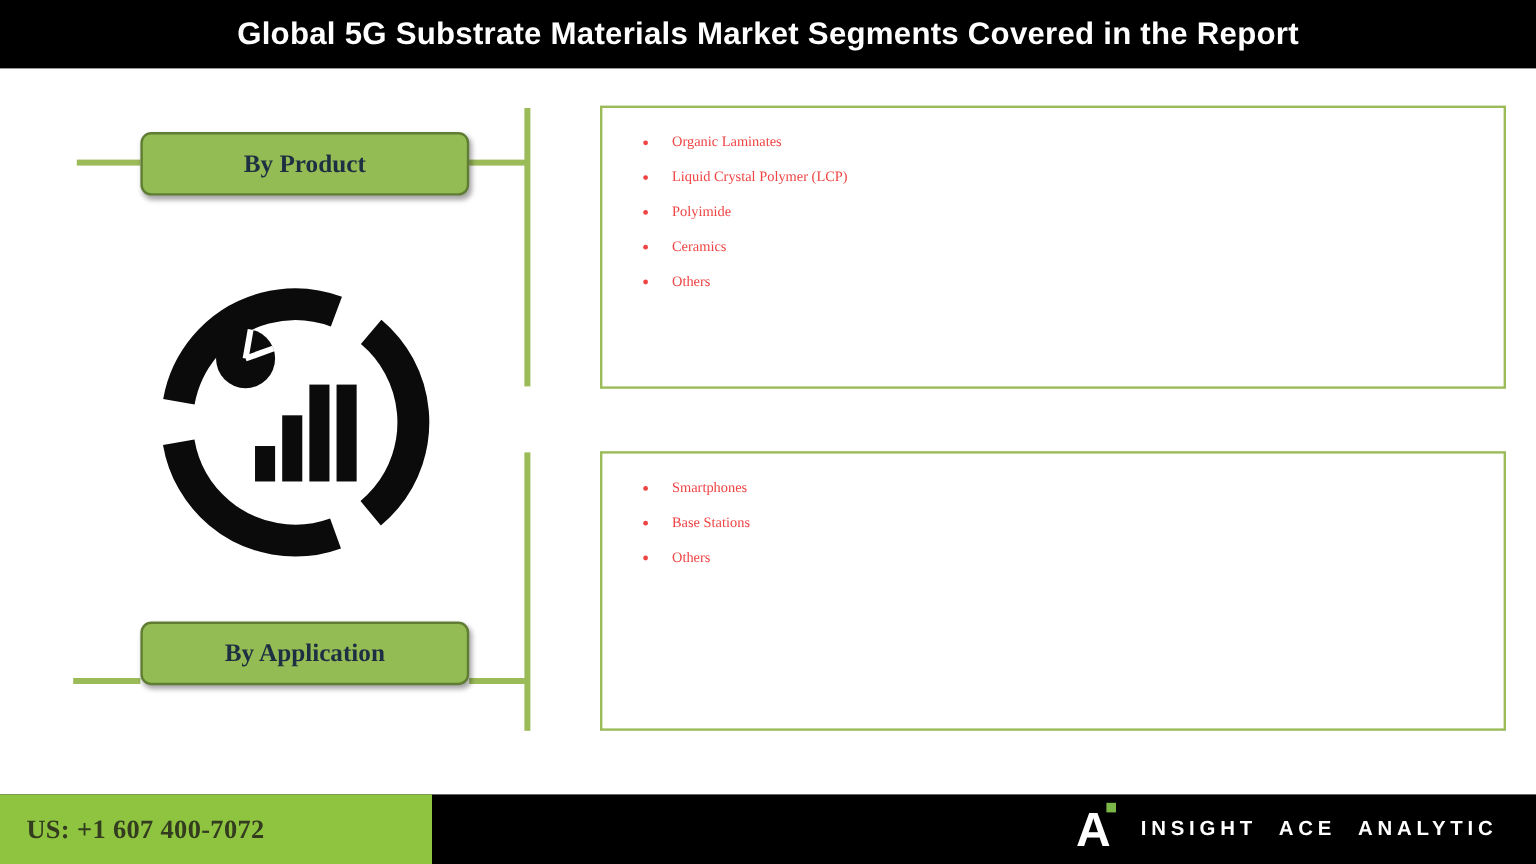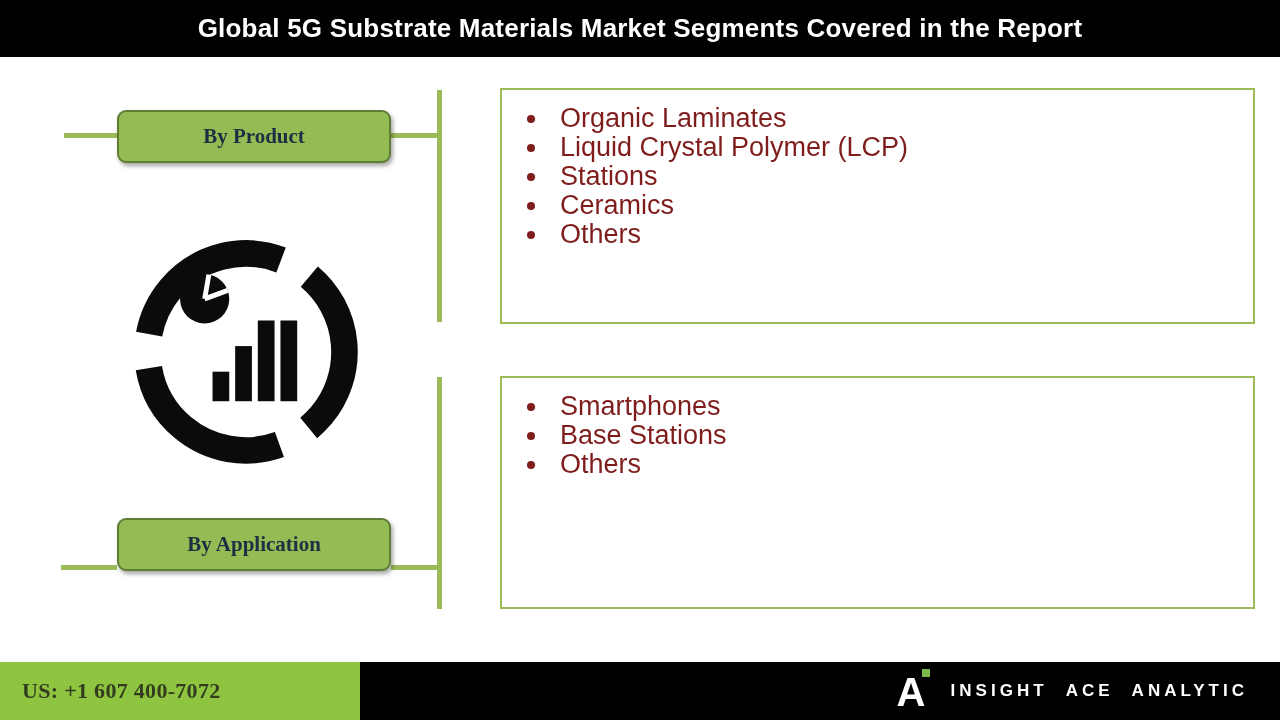--- a/index.html
+++ b/index.html
@@ -47,21 +47,21 @@
   
   .box {
     position: absolute; left: 500px; width: 755px;
     background: #ffffff; border: 2px solid #9bbb59;
     padding: 14px 20px 0 24px;
   }
   .box.product { top: 88px; height: 236px; }
   .box.application { top: 376px; height: 233px; }
   .box ul {
     list-style: disc outside; margin-left: 24px;
-    font-family: Liberation Sans, sans-serif; font-size: 27px; color: #7f1d1d;
+    font-family: Liberation Serif, serif; font-size: 12px; color: #ef4444;
   }
   .box li { line-height: 29px; padding-left: 10px; }
 
   
   .chart-icon { position: absolute; left: 118px; top: 224px; width: 256px; height: 256px; }
 
   
   .footer-black {
     position: absolute; top: 662px; left: 0; width: 1280px; height: 58px; background: #000000;
   }
@@ -110,21 +110,21 @@
     <span>By Product</span>
   </div>
   <div class="pill application">
     <span>By Application</span>
   </div>
 
   <div class="box product">
     <ul>
         <li>Organic Laminates</li>
         <li>Liquid Crystal Polymer (LCP)</li>
-        <li>Stations</li>
+        <li>Polyimide</li>
         <li>Ceramics</li>
         <li>Others</li>
       </ul>
   </div>
   <div class="box application">
     <ul>
         <li>Smartphones</li>
         <li>Base Stations</li>
         <li>Others</li>
       </ul>

